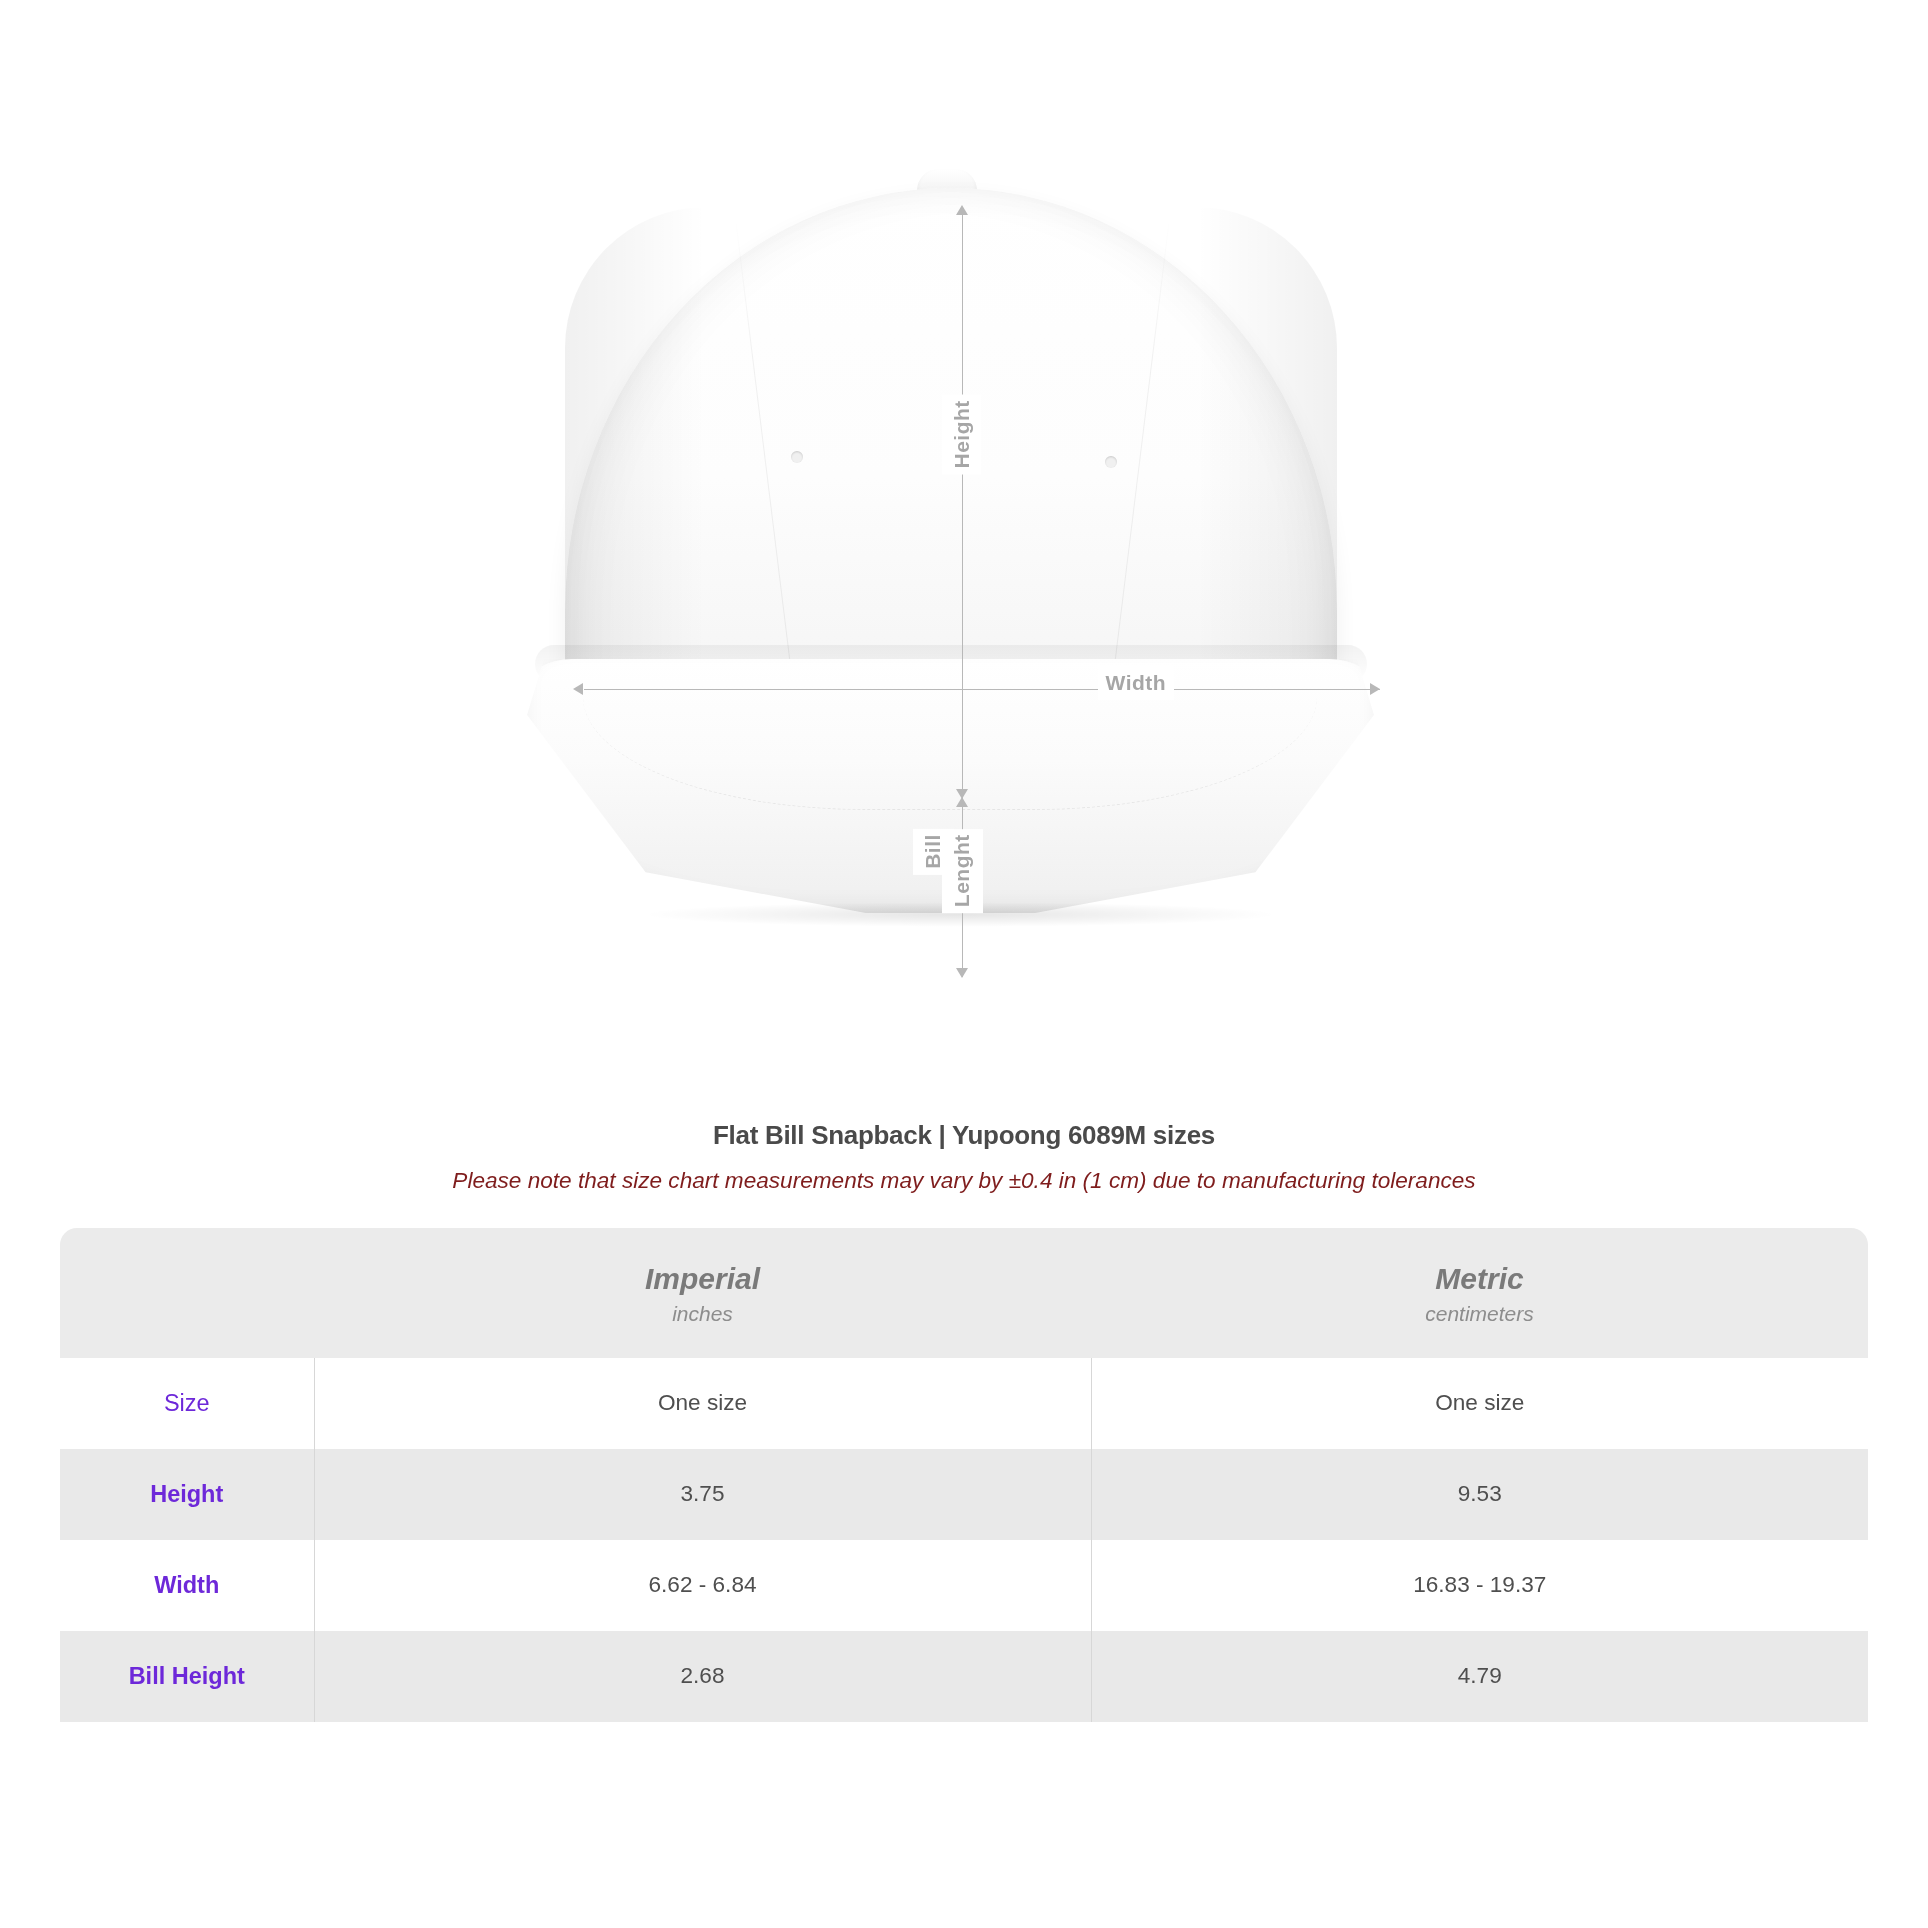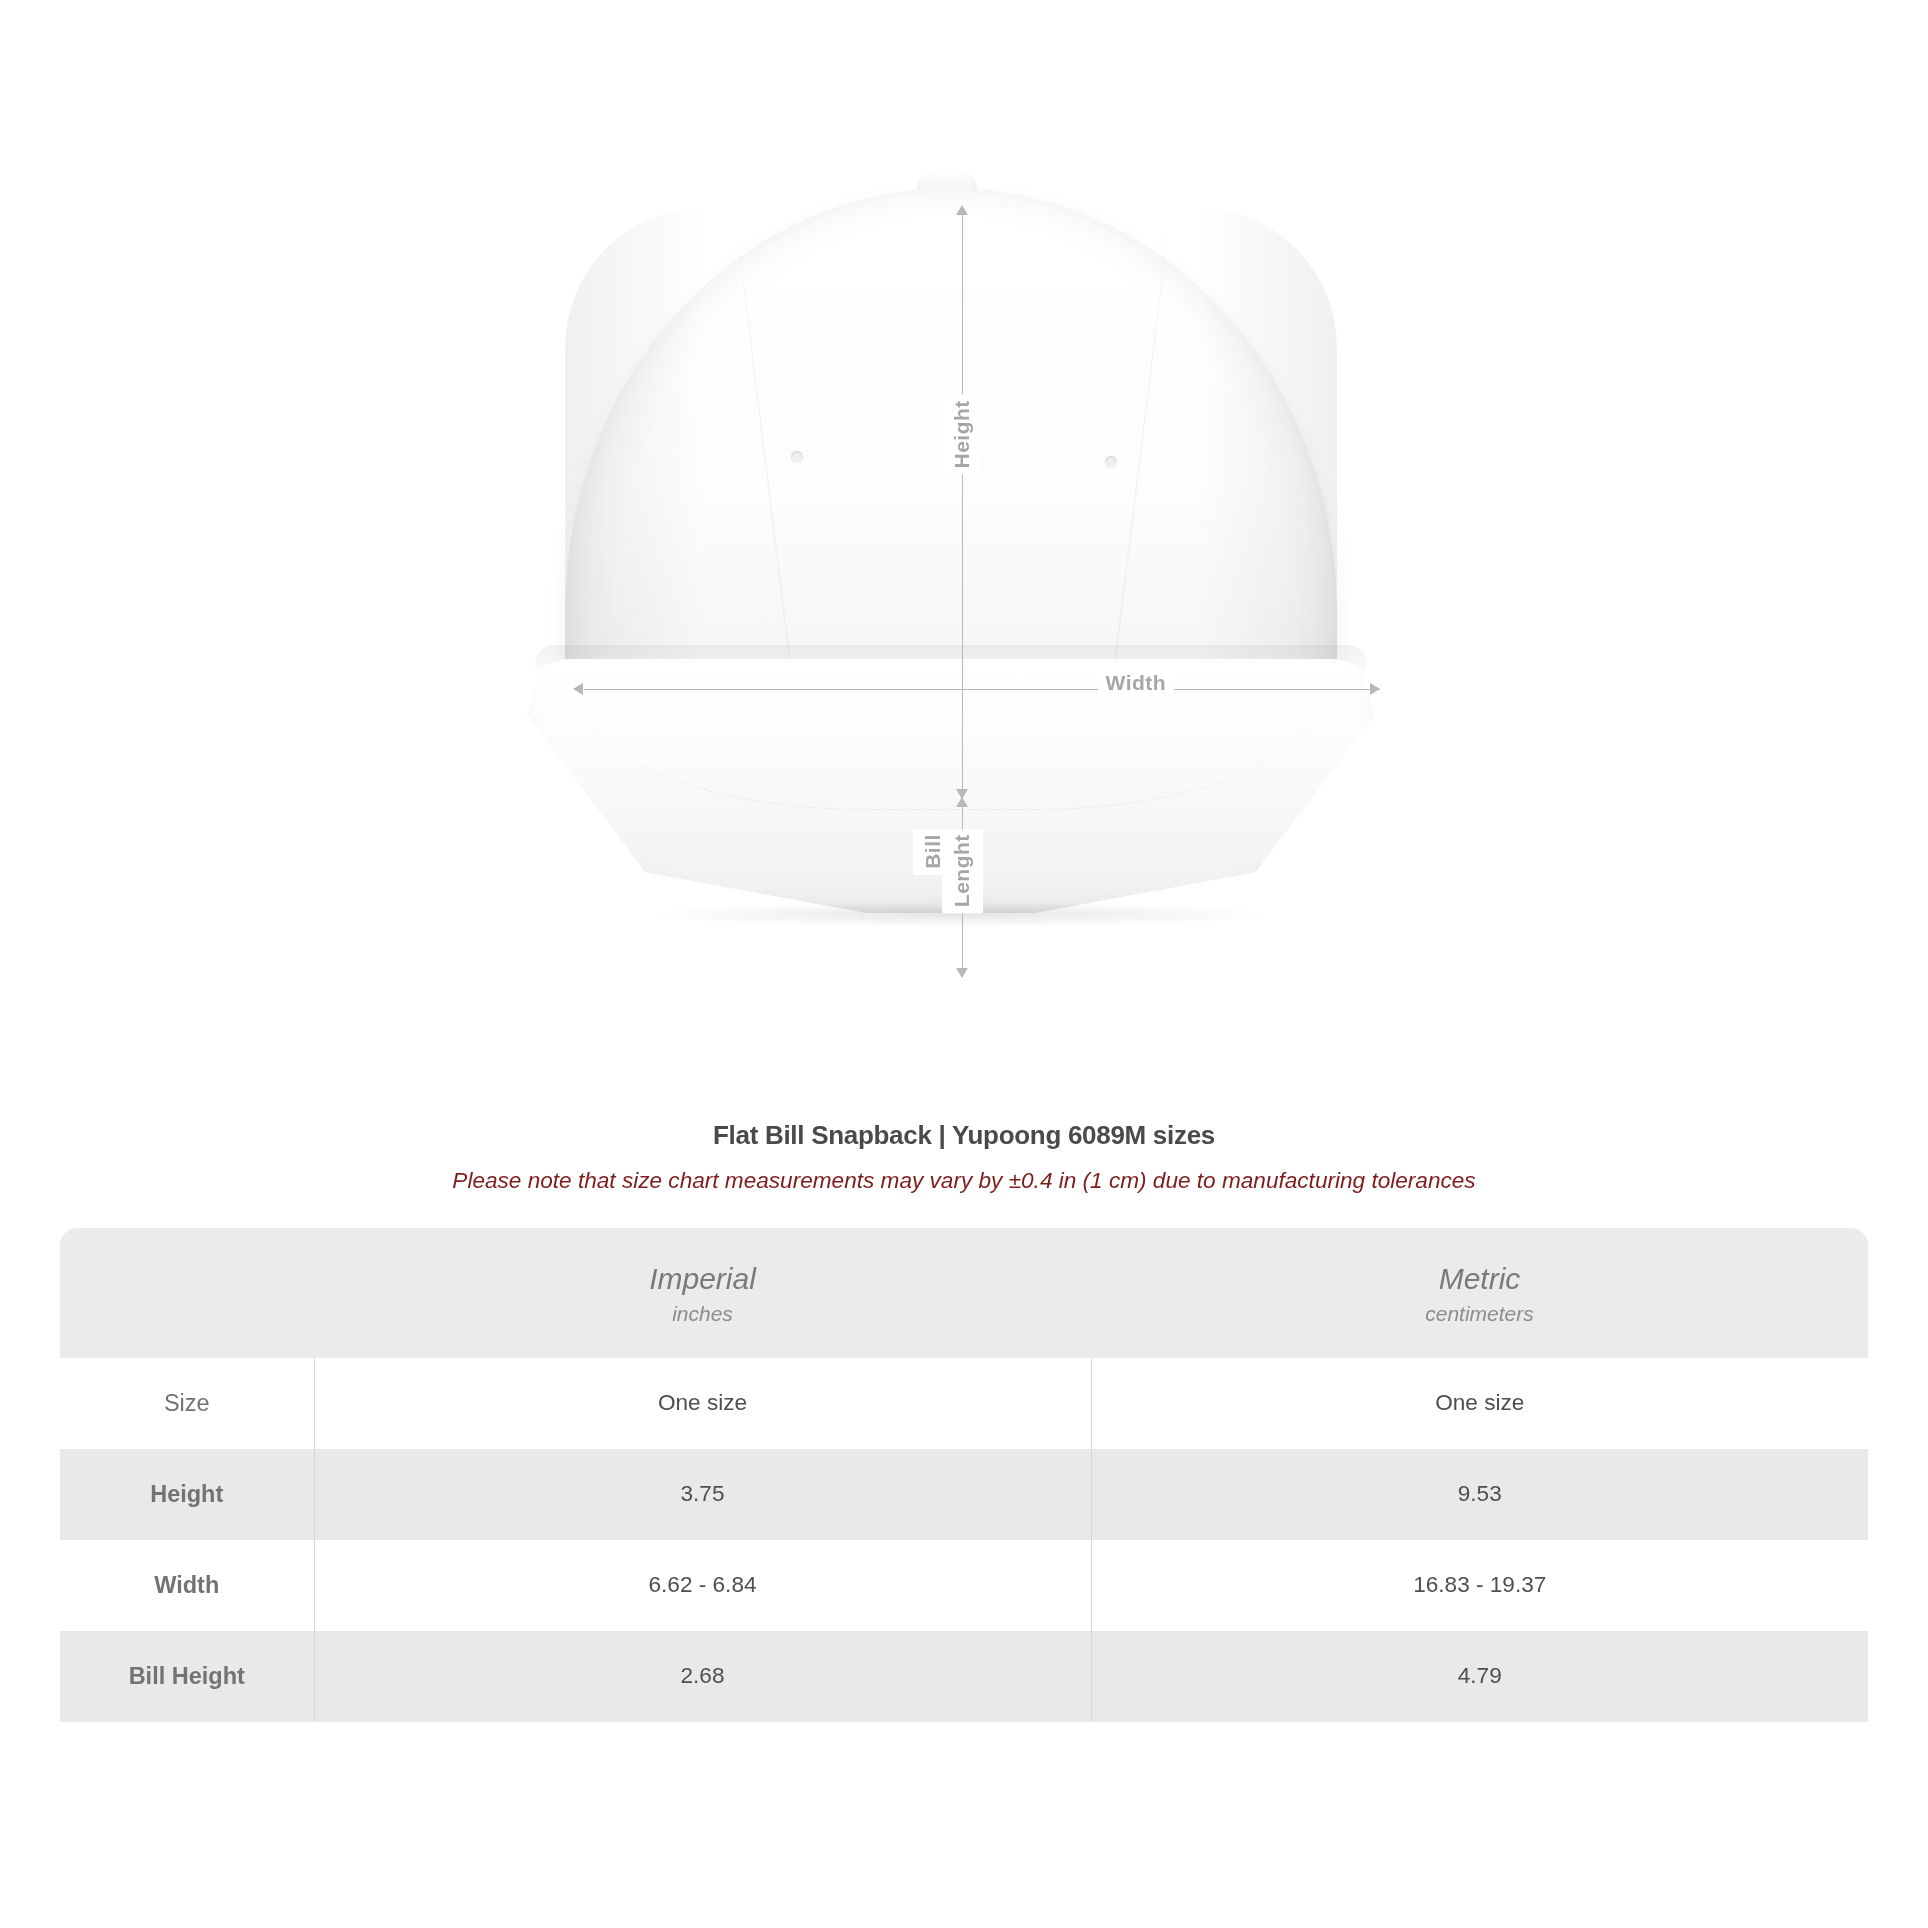--- a/index.html
+++ b/index.html
@@ -229,34 +229,34 @@
   .unit-header-row th:first-child {
     border-radius: 17px 0 0 0;
   }
   .unit-header-row th:last-child {
     border-radius: 0 17px 0 0;
   }
   .unit-name {
     display: block;
     font-size: 30px;
     font-style: italic;
-    font-weight: normal;
+    font-weight: bold;
     color: #7a7a7a;
   }
   .unit-sub {
     display: block;
     font-size: 21px;
     font-style: italic;
     color: #8d8d8d;
     margin-top: 5.6px;
   }
   .row-label {
     font-size: 23.5px;
     font-weight: bold;
-    color: #737373;
+    color: #6d28d9;
     padding: 32px 0;
   }
   .row-label.plain {
     font-weight: normal;
   }
   .cell-value {
     font-size: 22.6px;
     color: #4f4f4f;
     padding: 32px 0;
   }

